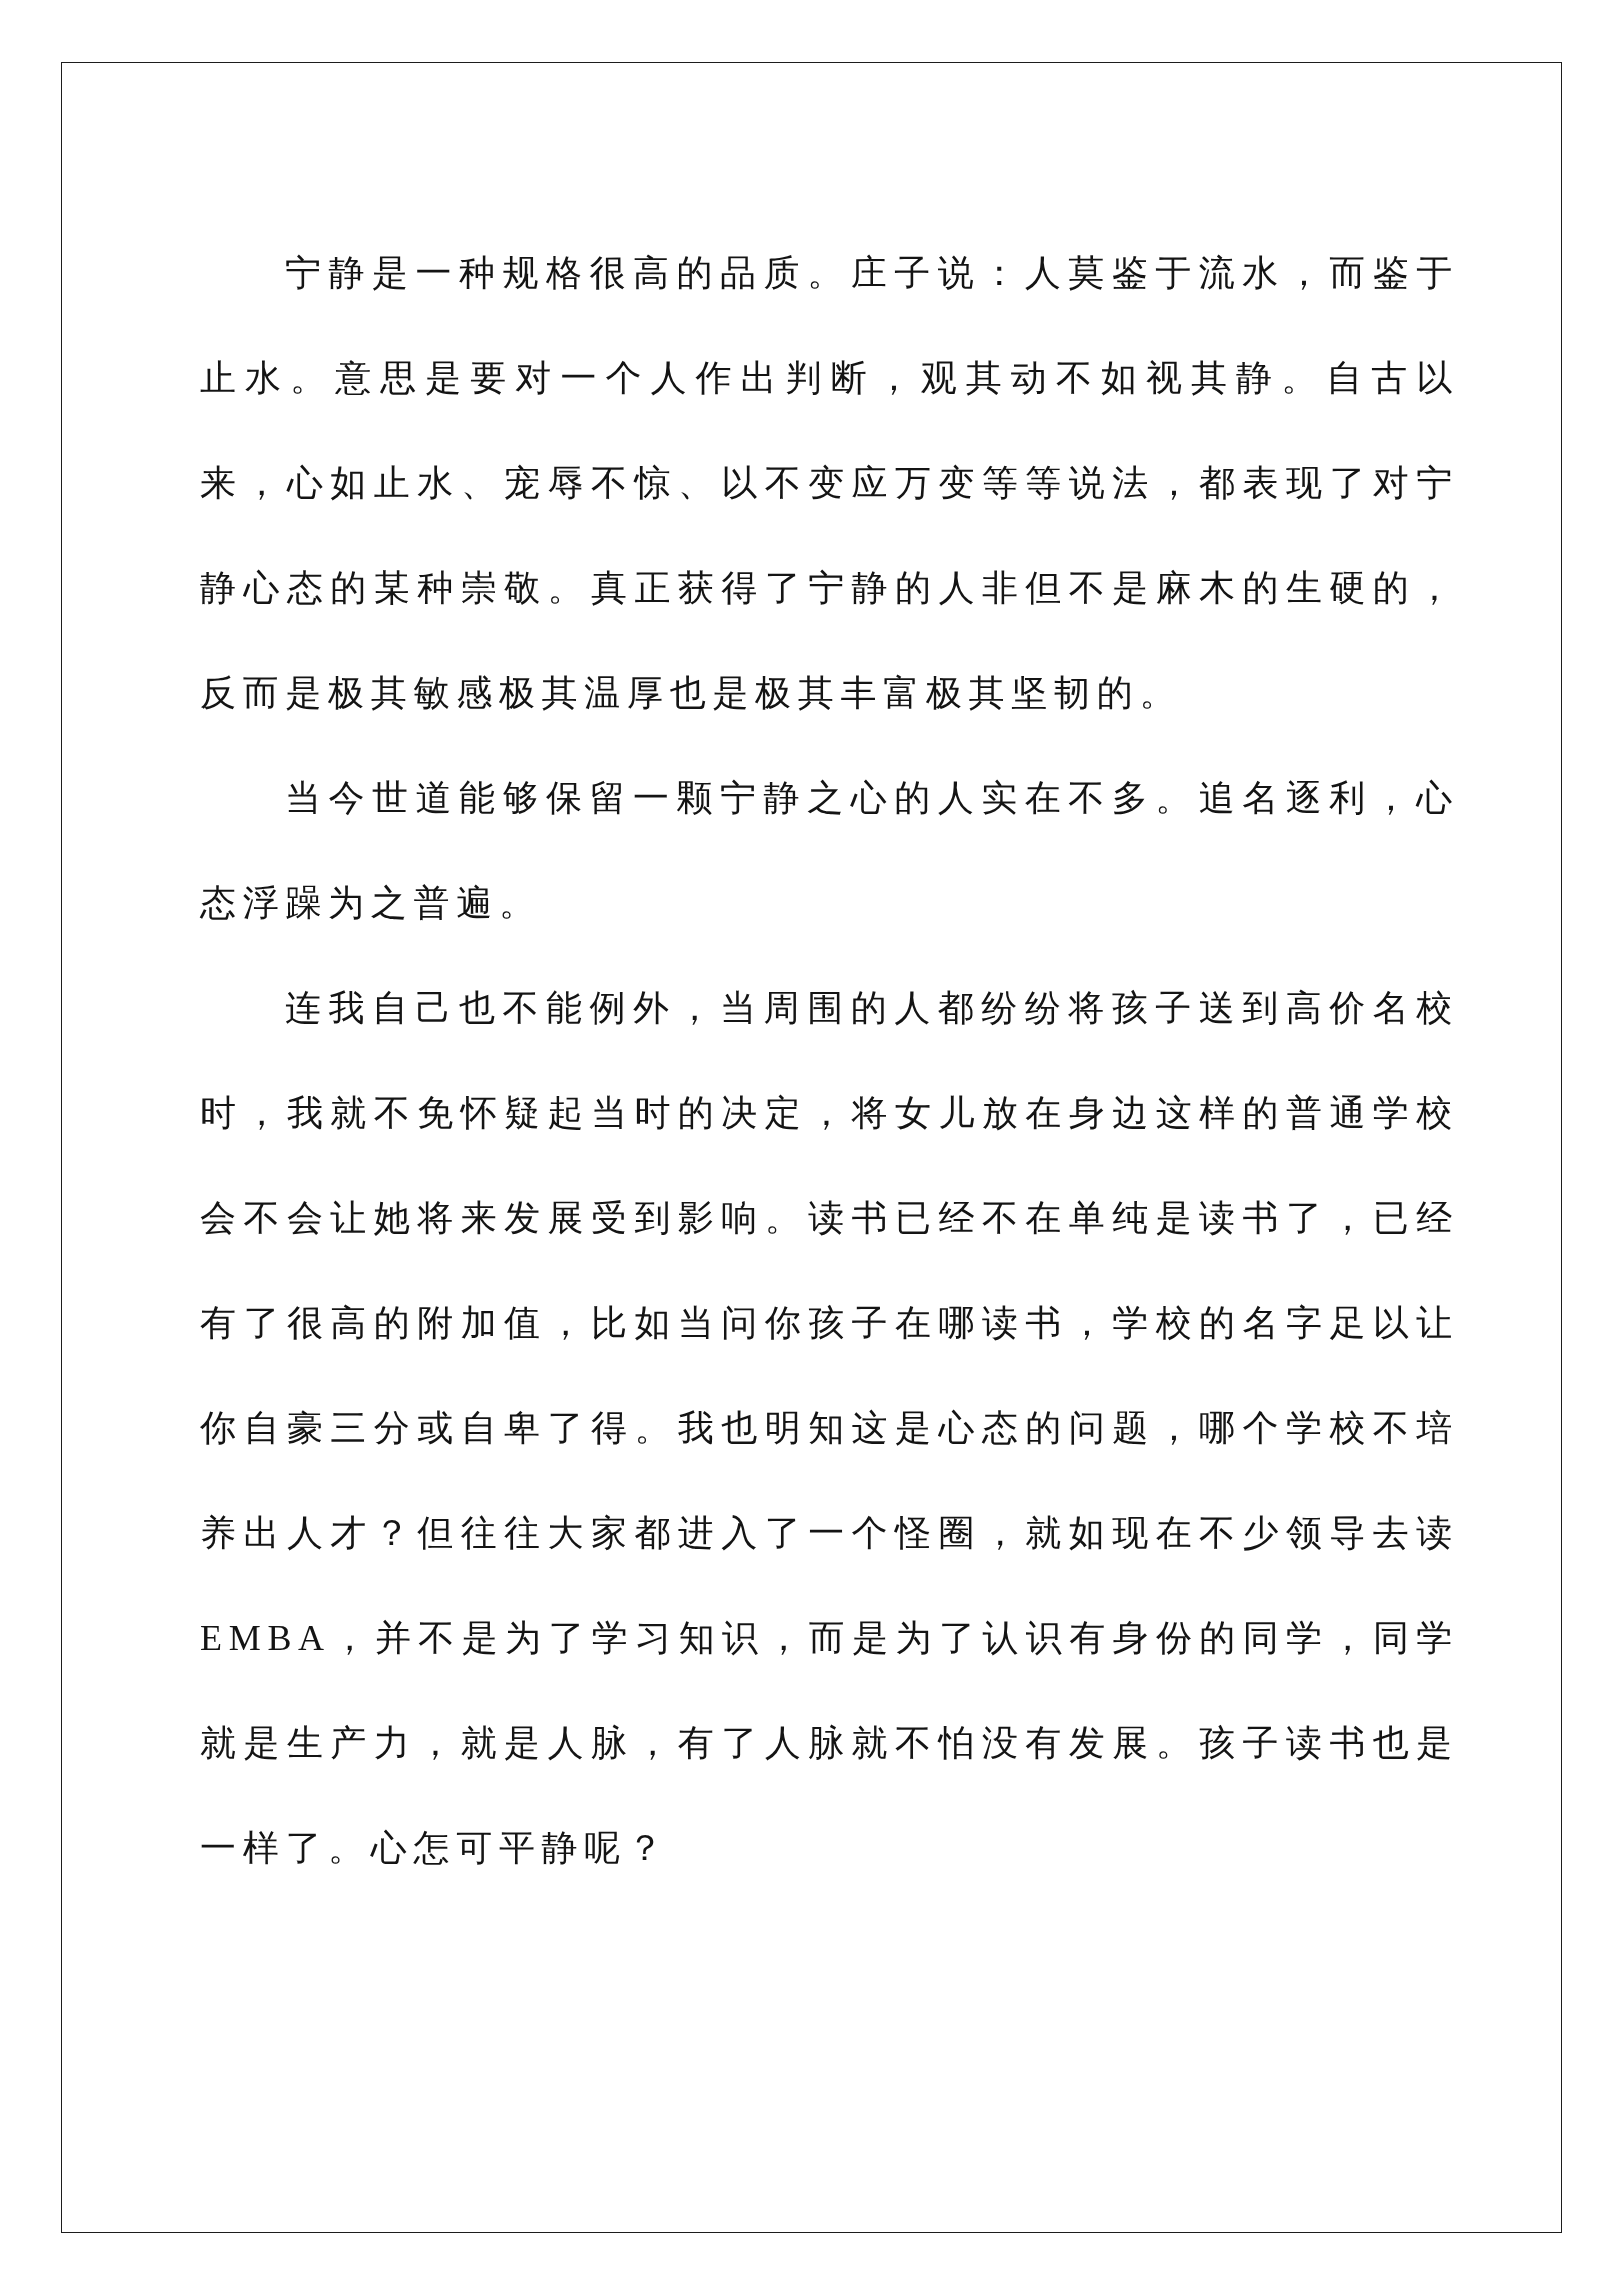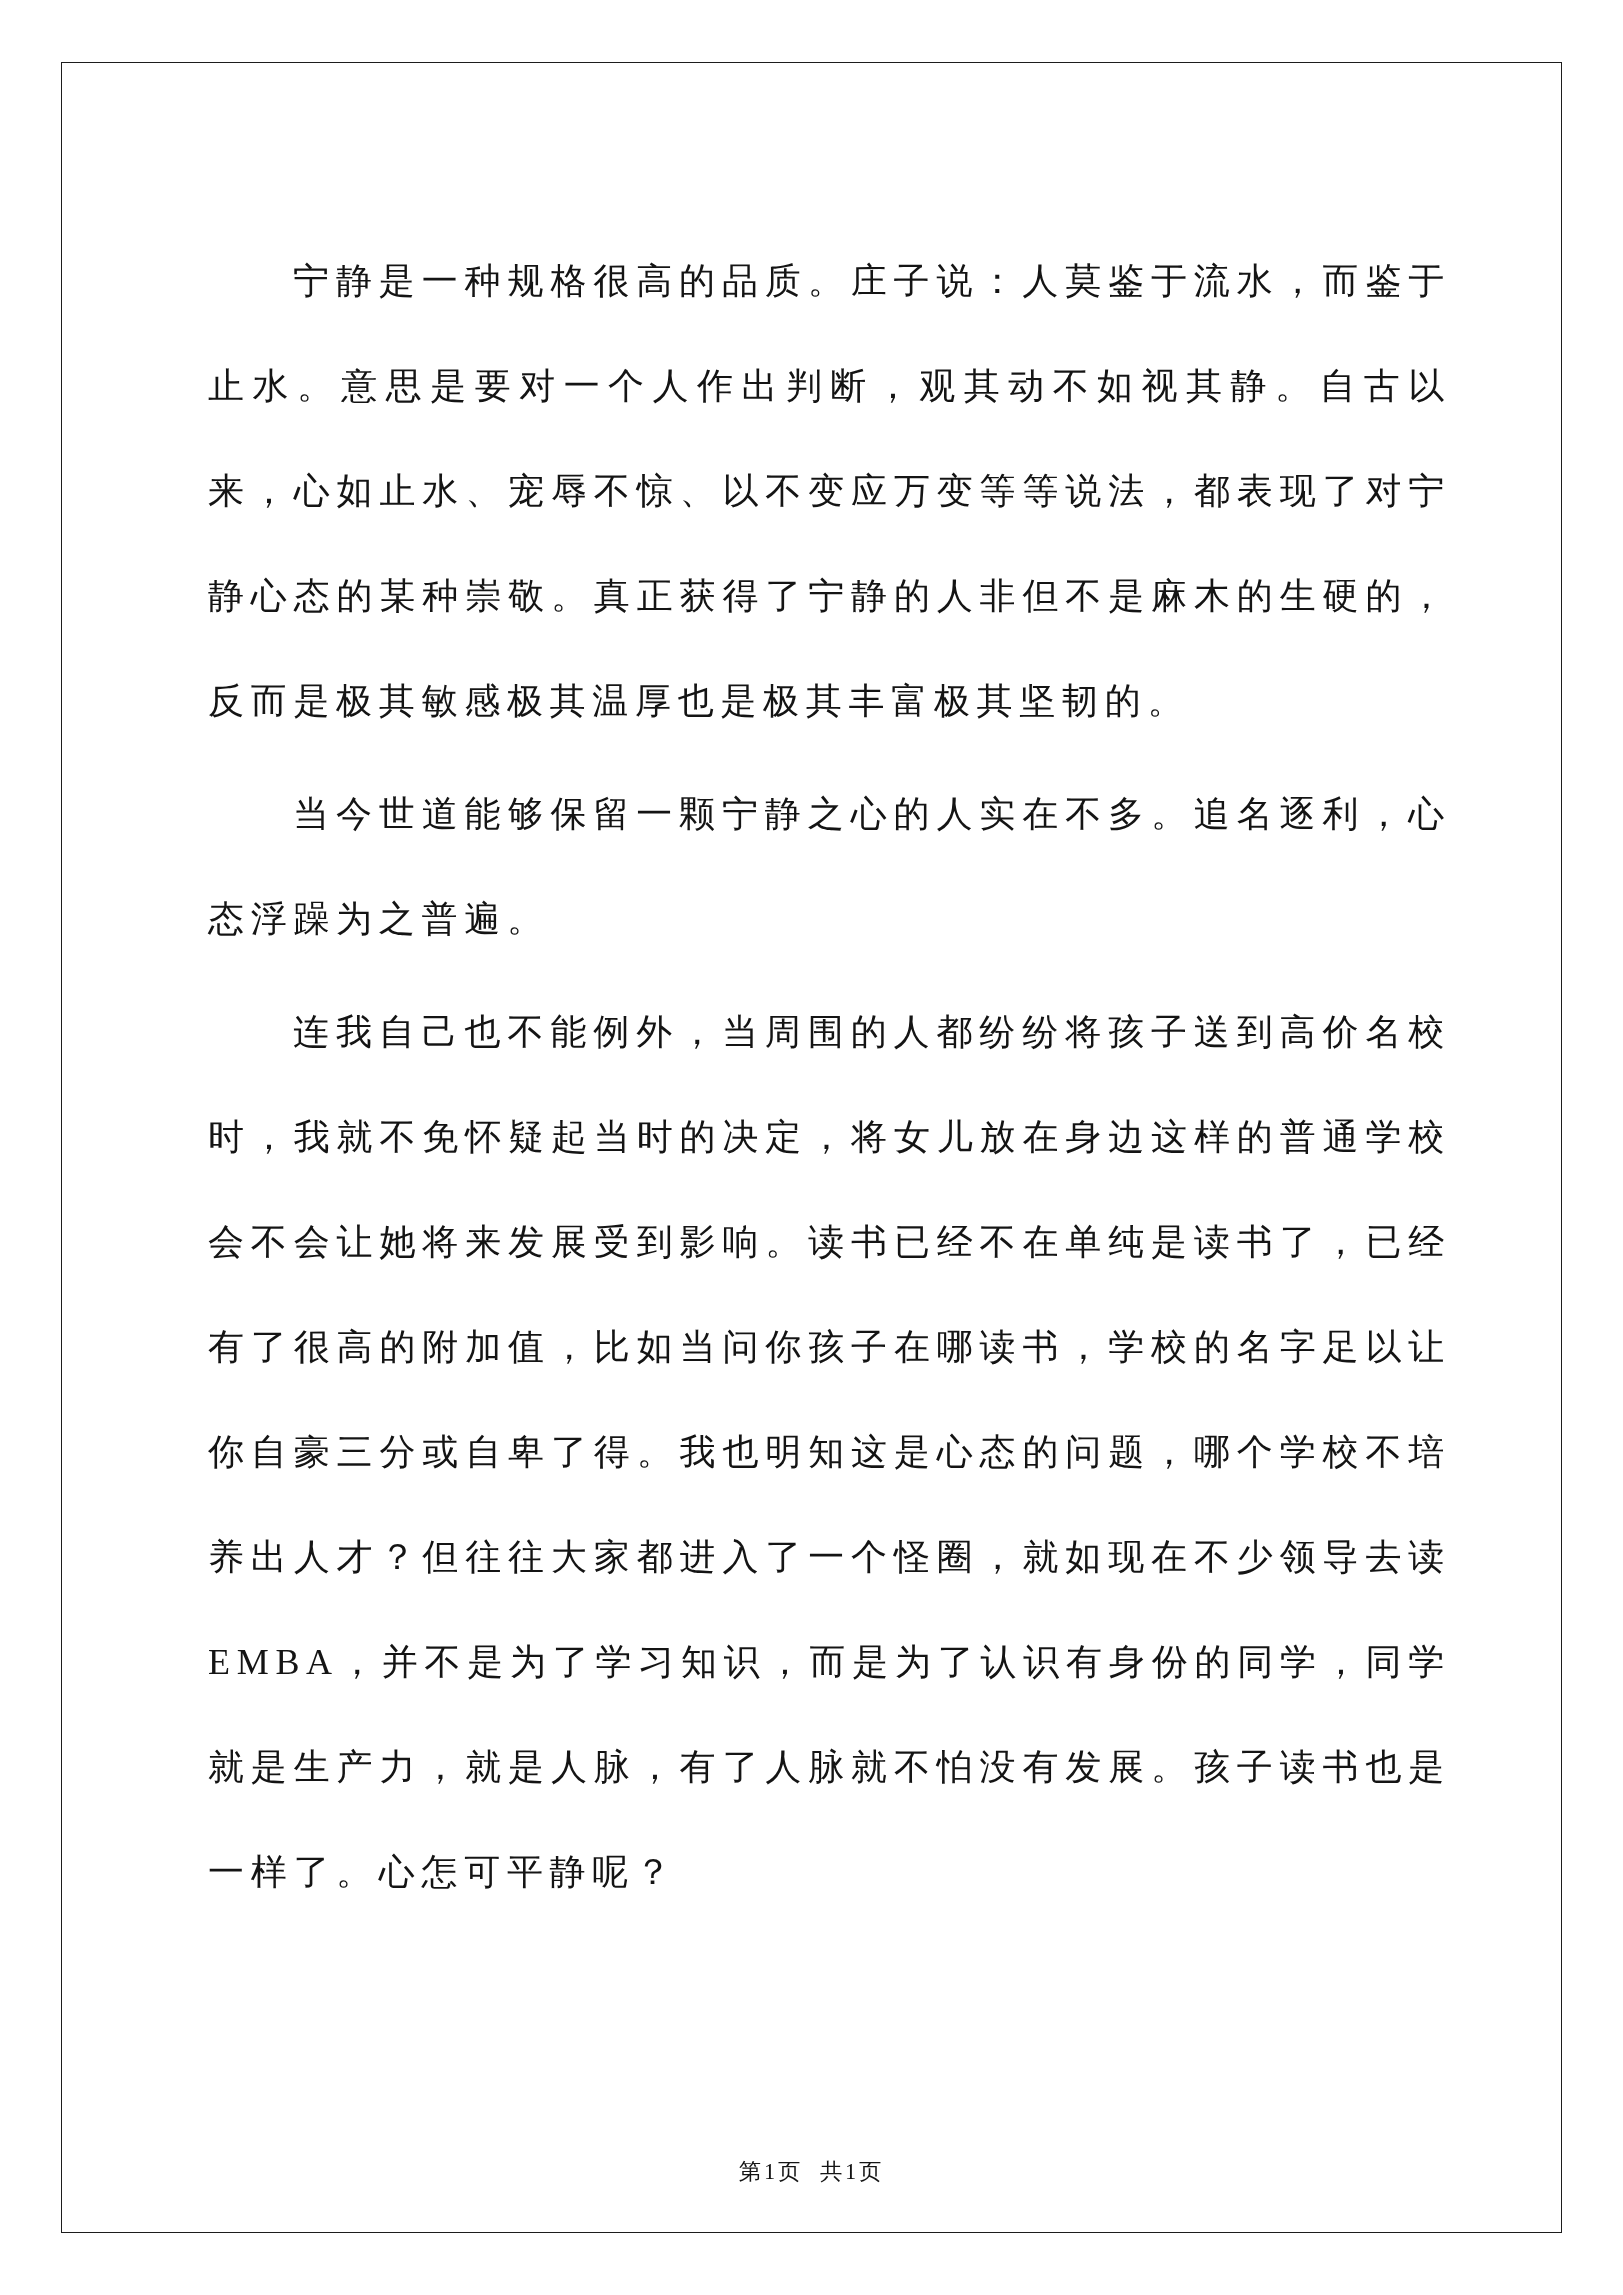--- a/index.html
+++ b/index.html
@@ -23,21 +23,21 @@
     border: 1.7px solid #1d1d1d;
     background: #ffffff;
   }
   .doc-content {
     position: absolute;
     top: 158px;
     left: 138px;
     right: 102px;
   }
   .para {
-    margin: 8px;
+    margin: 0;
     font-size: 36px;
     line-height: 105px;
     letter-spacing: 6.7px;
     text-align: justify;
     text-indent: 85px;
     color: #141414;
   }
   .page-footer {
     position: absolute;
     left: 0;
@@ -52,15 +52,14 @@
 </style>
 </head>
 <body>
 
 <div class="page-frame">
   <div class="doc-content">
     <p class="para">宁静是一种规格很高的品质。庄子说：人莫鉴于流水，而鉴于止水。意思是要对一个人作出判断，观其动不如视其静。自古以来，心如止水、宠辱不惊、以不变应万变等等说法，都表现了对宁静心态的某种崇敬。真正获得了宁静的人非但不是麻木的生硬的，反而是极其敏感极其温厚也是极其丰富极其坚韧的。</p>
     <p class="para">当今世道能够保留一颗宁静之心的人实在不多。追名逐利，心态浮躁为之普遍。</p>
     <p class="para">连我自己也不能例外，当周围的人都纷纷将孩子送到高价名校时，我就不免怀疑起当时的决定，将女儿放在身边这样的普通学校会不会让她将来发展受到影响。读书已经不在单纯是读书了，已经有了很高的附加值，比如当问你孩子在哪读书，学校的名字足以让你自豪三分或自卑了得。我也明知这是心态的问题，哪个学校不培养出人才？但往往大家都进入了一个怪圈，就如现在不少领导去读EMBA，并不是为了学习知识，而是为了认识有身份的同学，同学就是生产力，就是人脉，有了人脉就不怕没有发展。孩子读书也是一样了。心怎可平静呢？</p>
   </div>
-  <div class="page-footer">第1页  共1页</div>
 </div>
 
 
 </body></html>

